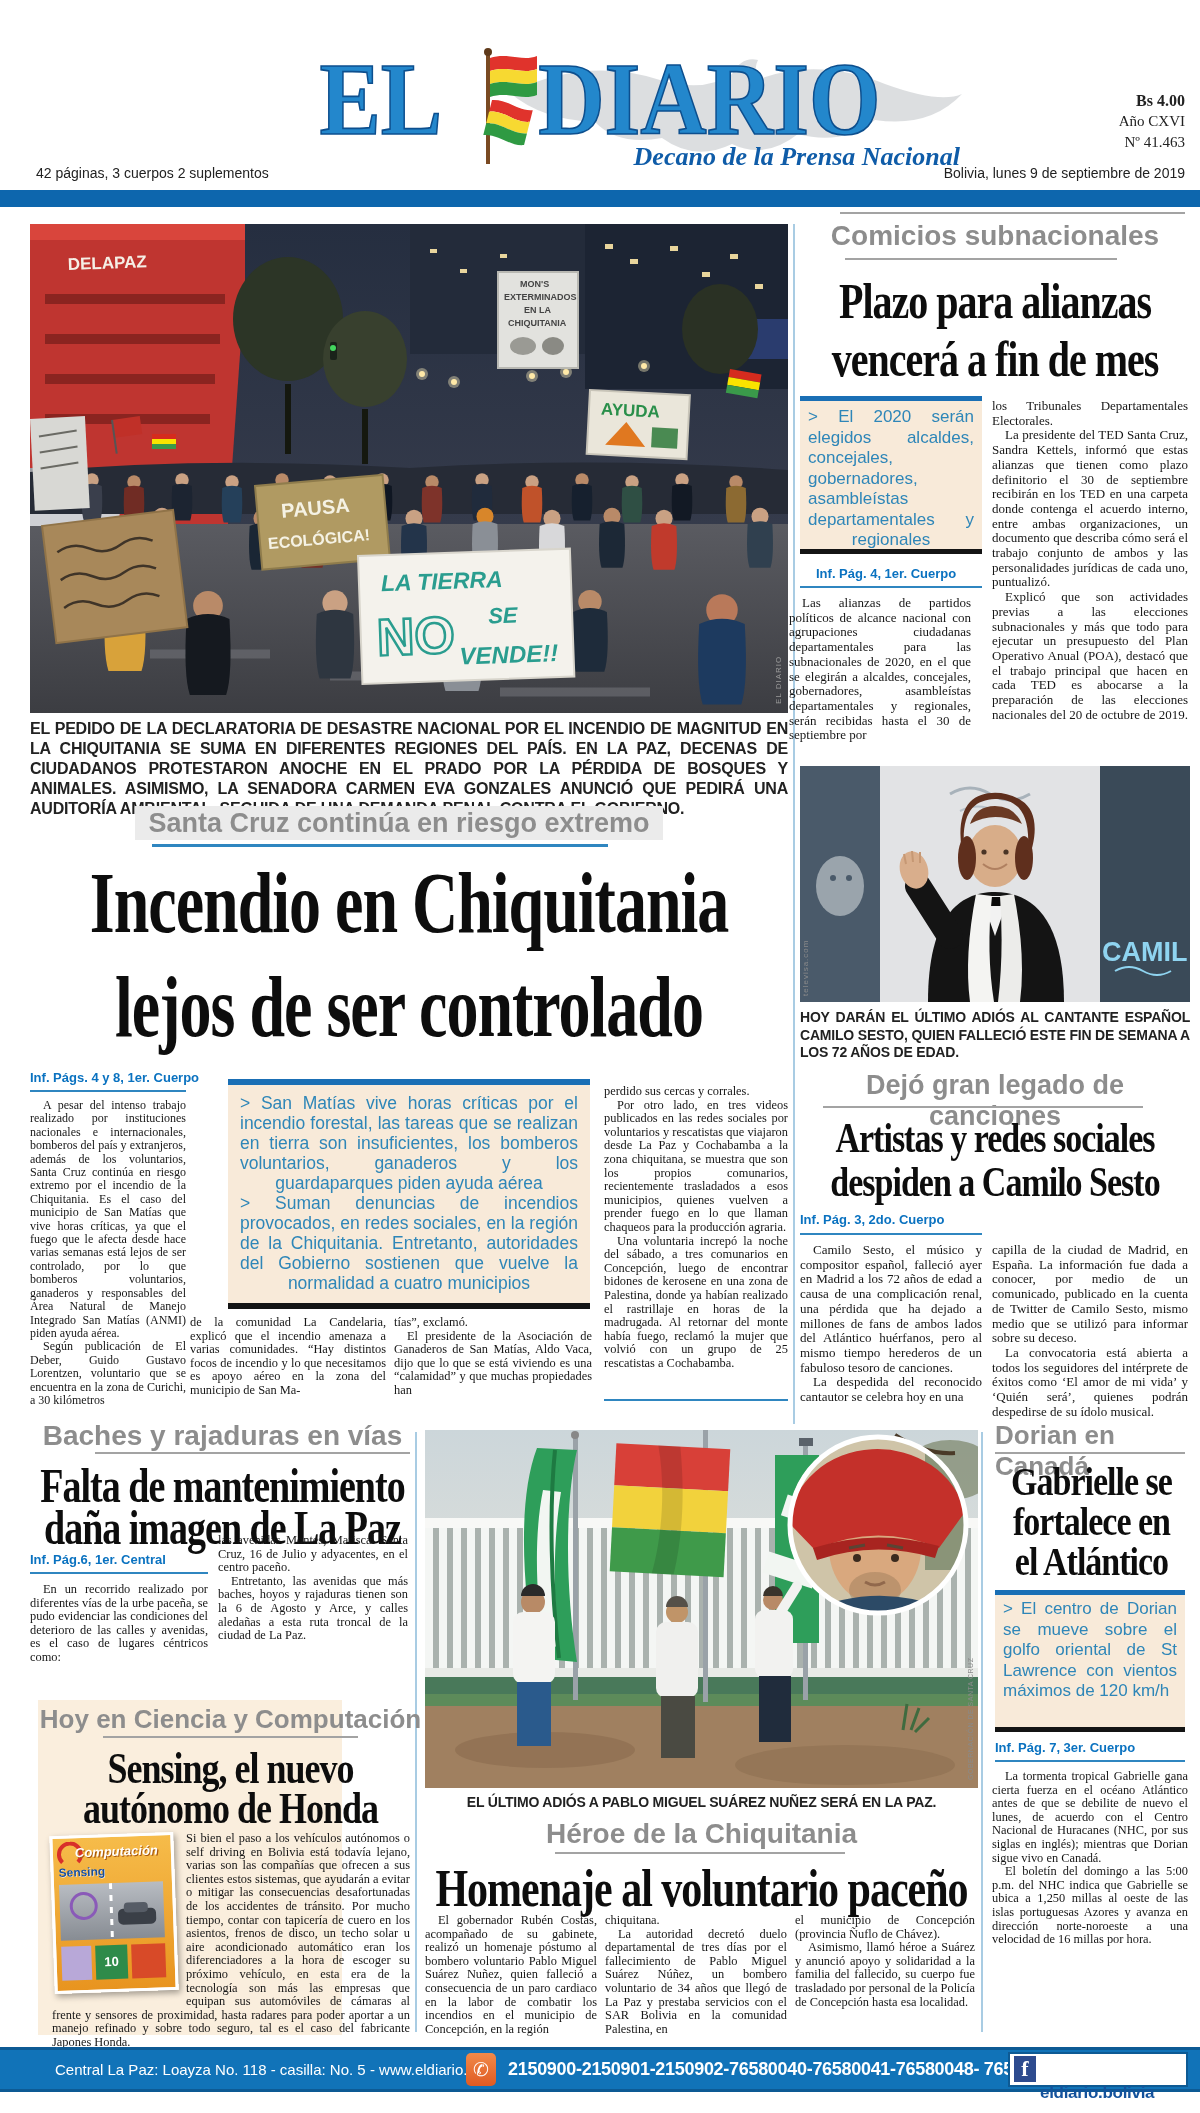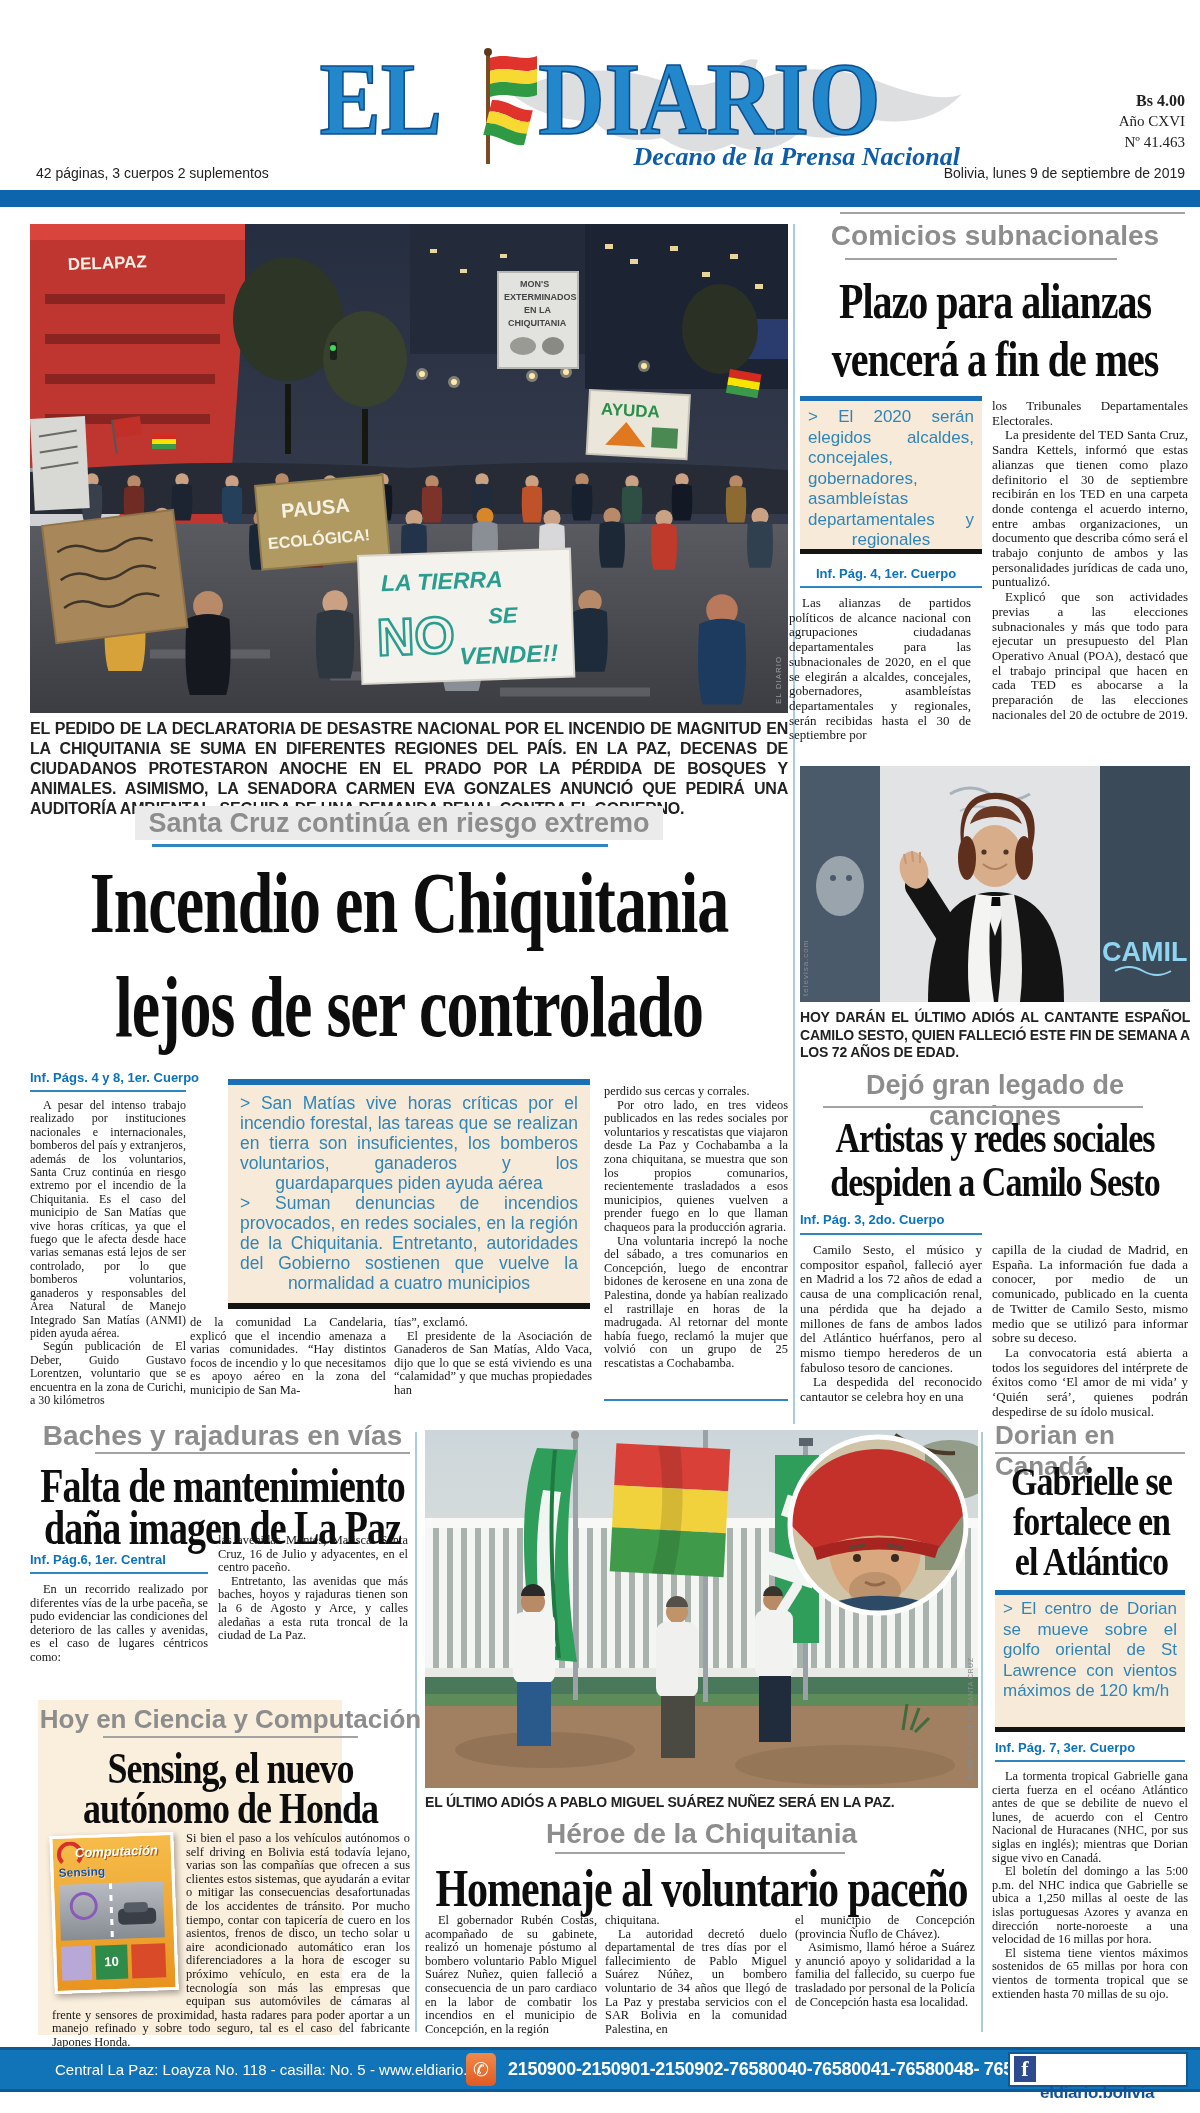--- a/index.html
+++ b/index.html
@@ -450,21 +450,20 @@
   <div class="abs bluebar" style="left:995px;top:1590px;width:190px;height:5px;"></div>
   <div class="abs callout" style="left:995px;top:1595px;width:190px;height:132px;padding:4px 8px;font-size:17px;line-height:20.5px;">
     <p>&gt; El centro de Dorian se mueve sobre el golfo oriental de St Lawrence con vientos máximos de 120 km/h</p>
   </div>
   <div class="abs blackbar" style="left:995px;top:1727px;width:190px;height:5px;"></div>
   <div class="abs inf" style="left:995px;top:1740px;">Inf. Pág. 7, 3er. Cuerpo</div>
   <div class="abs blueline" style="left:995px;top:1760px;width:190px;height:2px;"></div>
   <div class="abs body-col small-col" style="left:992px;top:1770px;width:196px;">
     <p>La tormenta tropical Gabrielle gana cierta fuerza en el océano Atlántico antes de que se debilite de nuevo el lunes, de acuerdo con el Centro Nacional de Huracanes (NHC, por sus siglas en inglés); mientras que Dorian sigue vivo en Canadá.</p>
     <p>El boletín del domingo a las 5:00 p.m. del NHC indica que Gabrielle se ubica a 1,250 millas al oeste de las islas portuguesas Azores y avanza en dirección norte-noroeste a una velocidad de 16 millas por hora.</p>
-    <p>El sistema tiene vientos máximos sostenidos de 65 millas por hora con vientos de tormenta tropical que se extienden hasta 70 millas de su ojo.</p>
   </div>
 
   <div class="abs photo-frame" style="left:425px;top:1430px;width:553px;height:358px;">
     <svg width="553" height="358" viewBox="0 0 553 358">
       <defs>
         <linearGradient id="fsky" x1="0" y1="0" x2="0" y2="1">
             <stop offset="0" stop-color="#ccd6da"></stop>
             <stop offset="1" stop-color="#efe9dc"></stop>
           </linearGradient>
         <pattern id="pickets" width="14" height="150" patternUnits="userSpaceOnUse">
@@ -540,21 +539,21 @@
           <path d="M424,118 l16,-3 M462,115 l16,3" stroke="#5a4434" stroke-width="3"></path>
           <path d="M440,152 q10,6 20,0" stroke="#8a5a42" stroke-width="3" fill="none"></path>
           <ellipse cx="450" cy="160" rx="26" ry="18" fill="#9a7a58" opacity="0.45"></ellipse>
           <path d="M380,183 Q450,150 525,180 L525,190 L380,190 Z" fill="#2c4a66"></path>
         </g>
         <circle cx="453" cy="95" r="88" fill="none" stroke="#ffffff" stroke-width="5"></circle>
       </g>
       <text transform="rotate(-90 548 350)" x="548" y="350" font-size="7" fill="#8a8a8a" letter-spacing="0.5">GOBERNACIÓN DE SANTA CRUZ</text>
     </svg>
   </div>
-  <div class="abs caption" style="left:425px;top:1794px;width:553px;font-size:14px;line-height:17px;text-align:left;">EL ÚLTIMO ADIÓS A PABLO MIGUEL SUÁREZ NUÑEZ SERÁ EN LA PAZ.</div>
+  <div class="abs caption" style="left:425px;top:1794px;width:553px;font-size:14px;line-height:17px;text-align:center;">EL ÚLTIMO ADIÓS A PABLO MIGUEL SUÁREZ NUÑEZ SERÁ EN LA PAZ.</div>
 
   <div class="abs kicker" style="left:425px;top:1818px;width:553px;font-size:28px;">Héroe de la Chiquitania</div>
   <div class="abs grayline" style="left:555px;top:1852px;width:290px;"></div>
   <div class="abs headline" style="left:425px;top:1858px;width:553px;font-size:42px;">Homenaje al voluntario paceño</div>
 
   <div class="abs body-col small-col" style="left:425px;top:1914px;width:172px;">
     <p>El gobernador Rubén Costas, acompañado de su gabinete, realizó un homenaje póstumo al bombero voluntario Pablo Miguel Suárez Nuñez, quien falleció a consecuencia de un paro cardiaco en la labor de combatir los incendios en el municipio de Concepción, en la región</p>
   </div>
   <div class="abs body-col small-col" style="left:605px;top:1914px;width:182px;">
     <p class="noind">chiquitana.</p>

